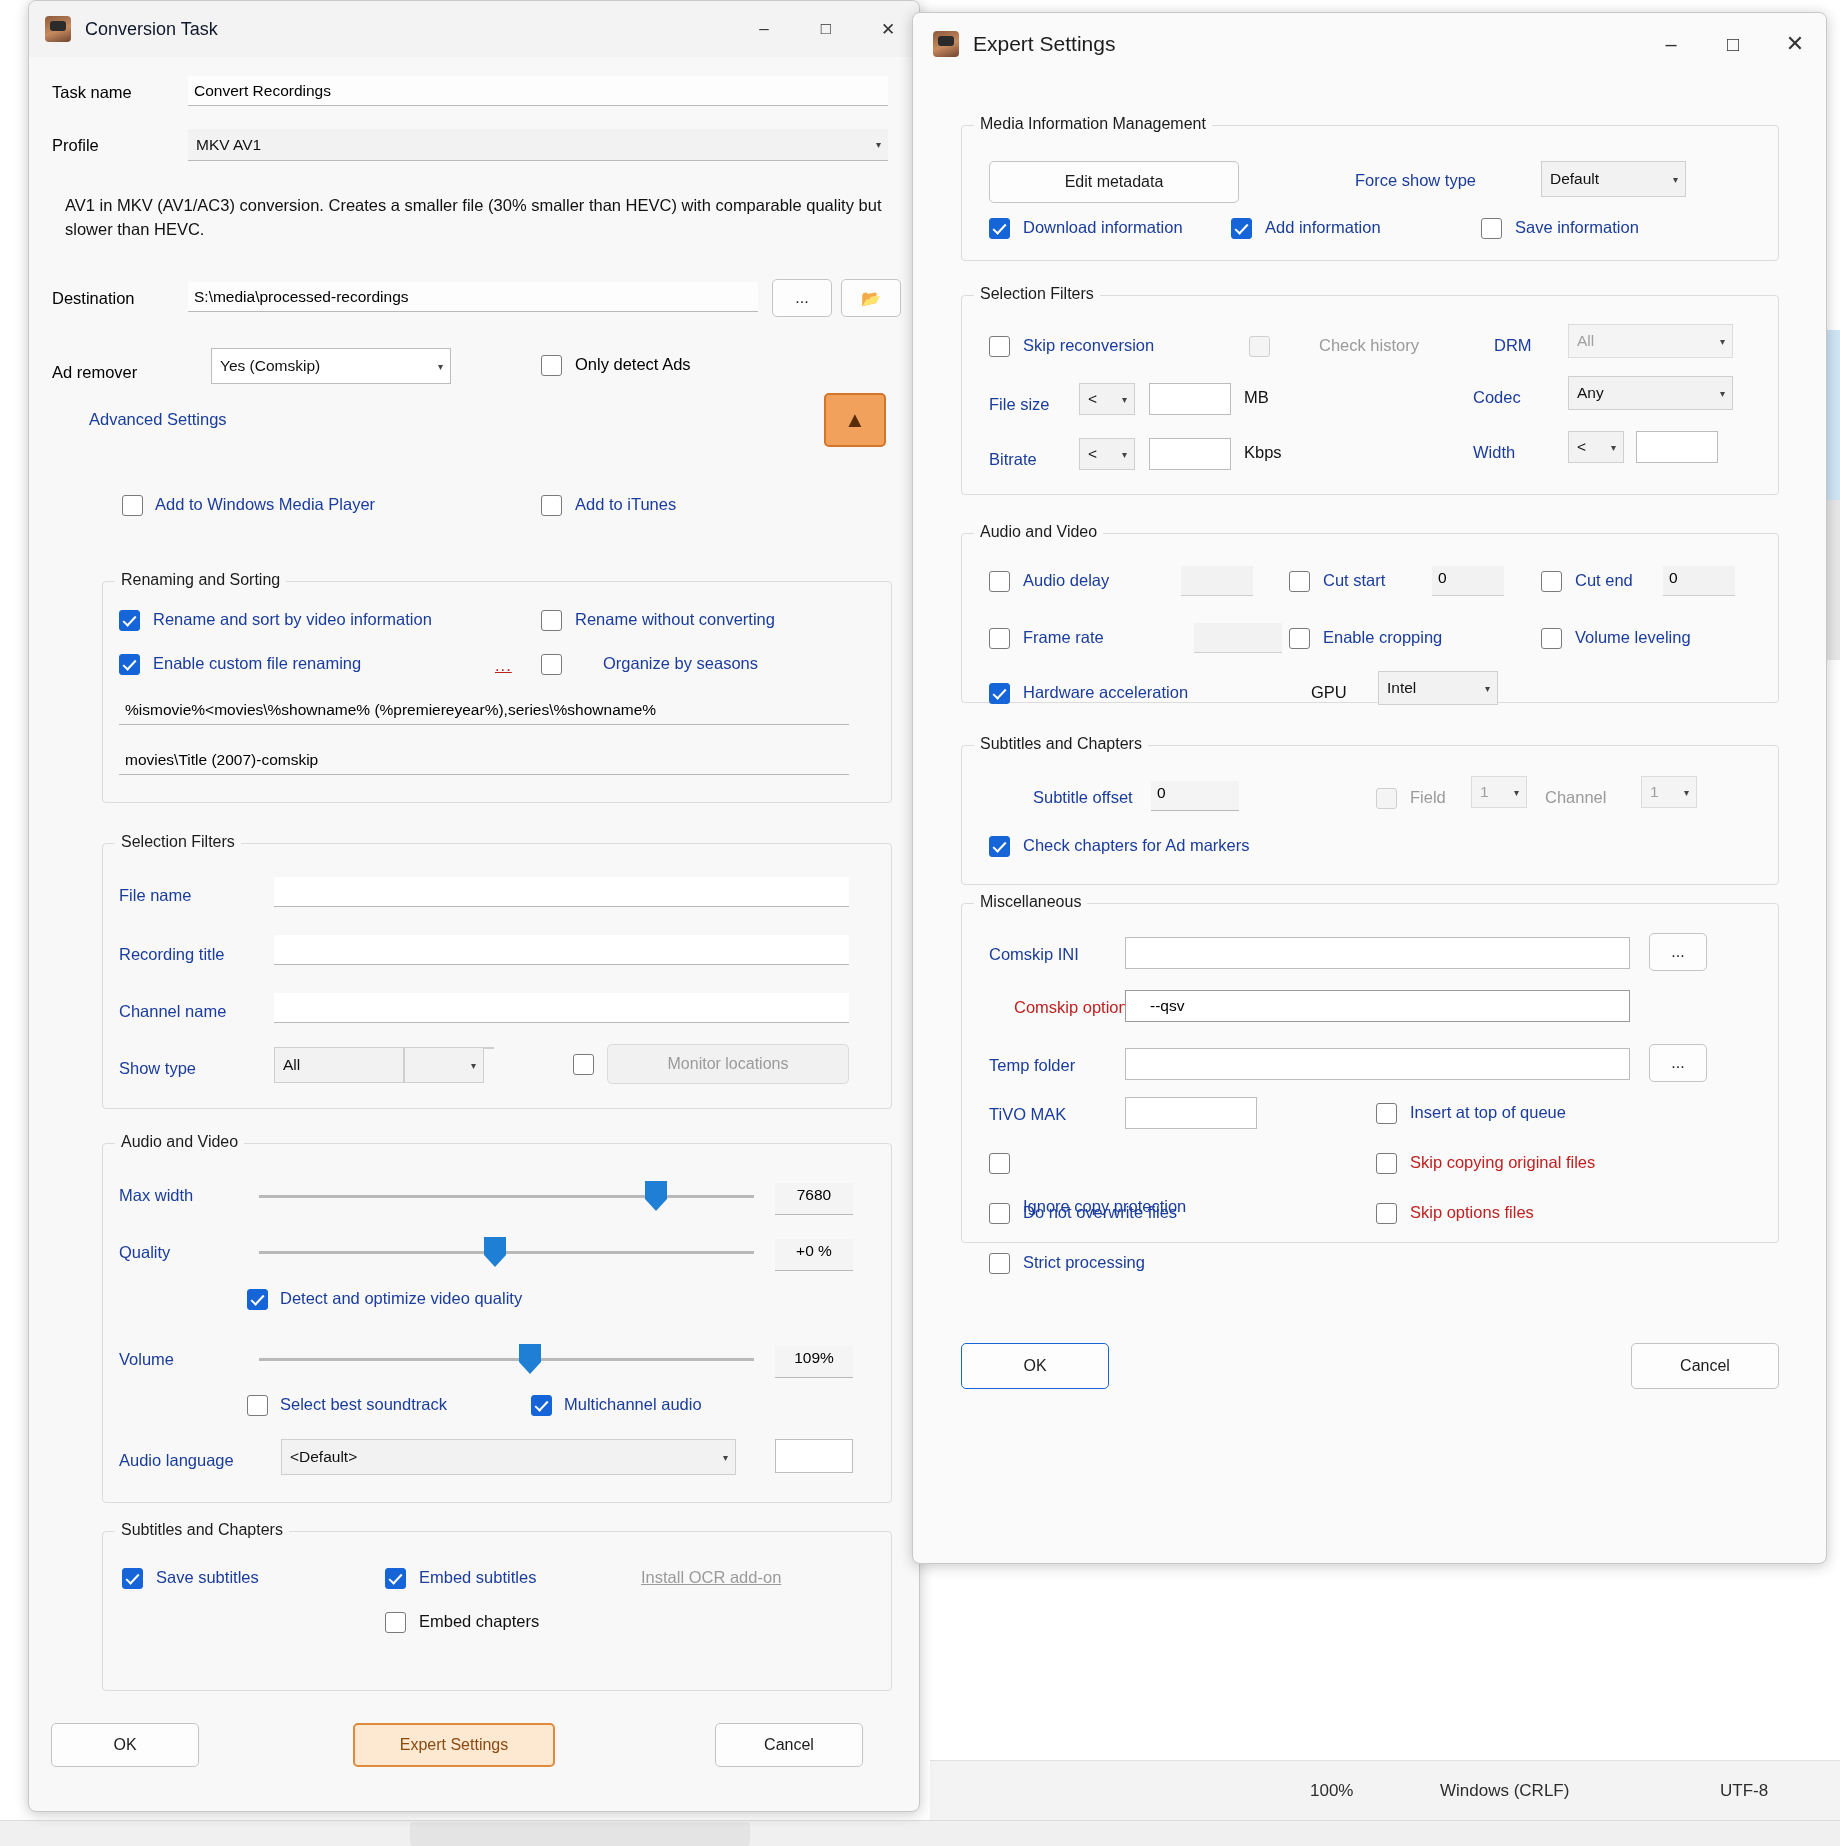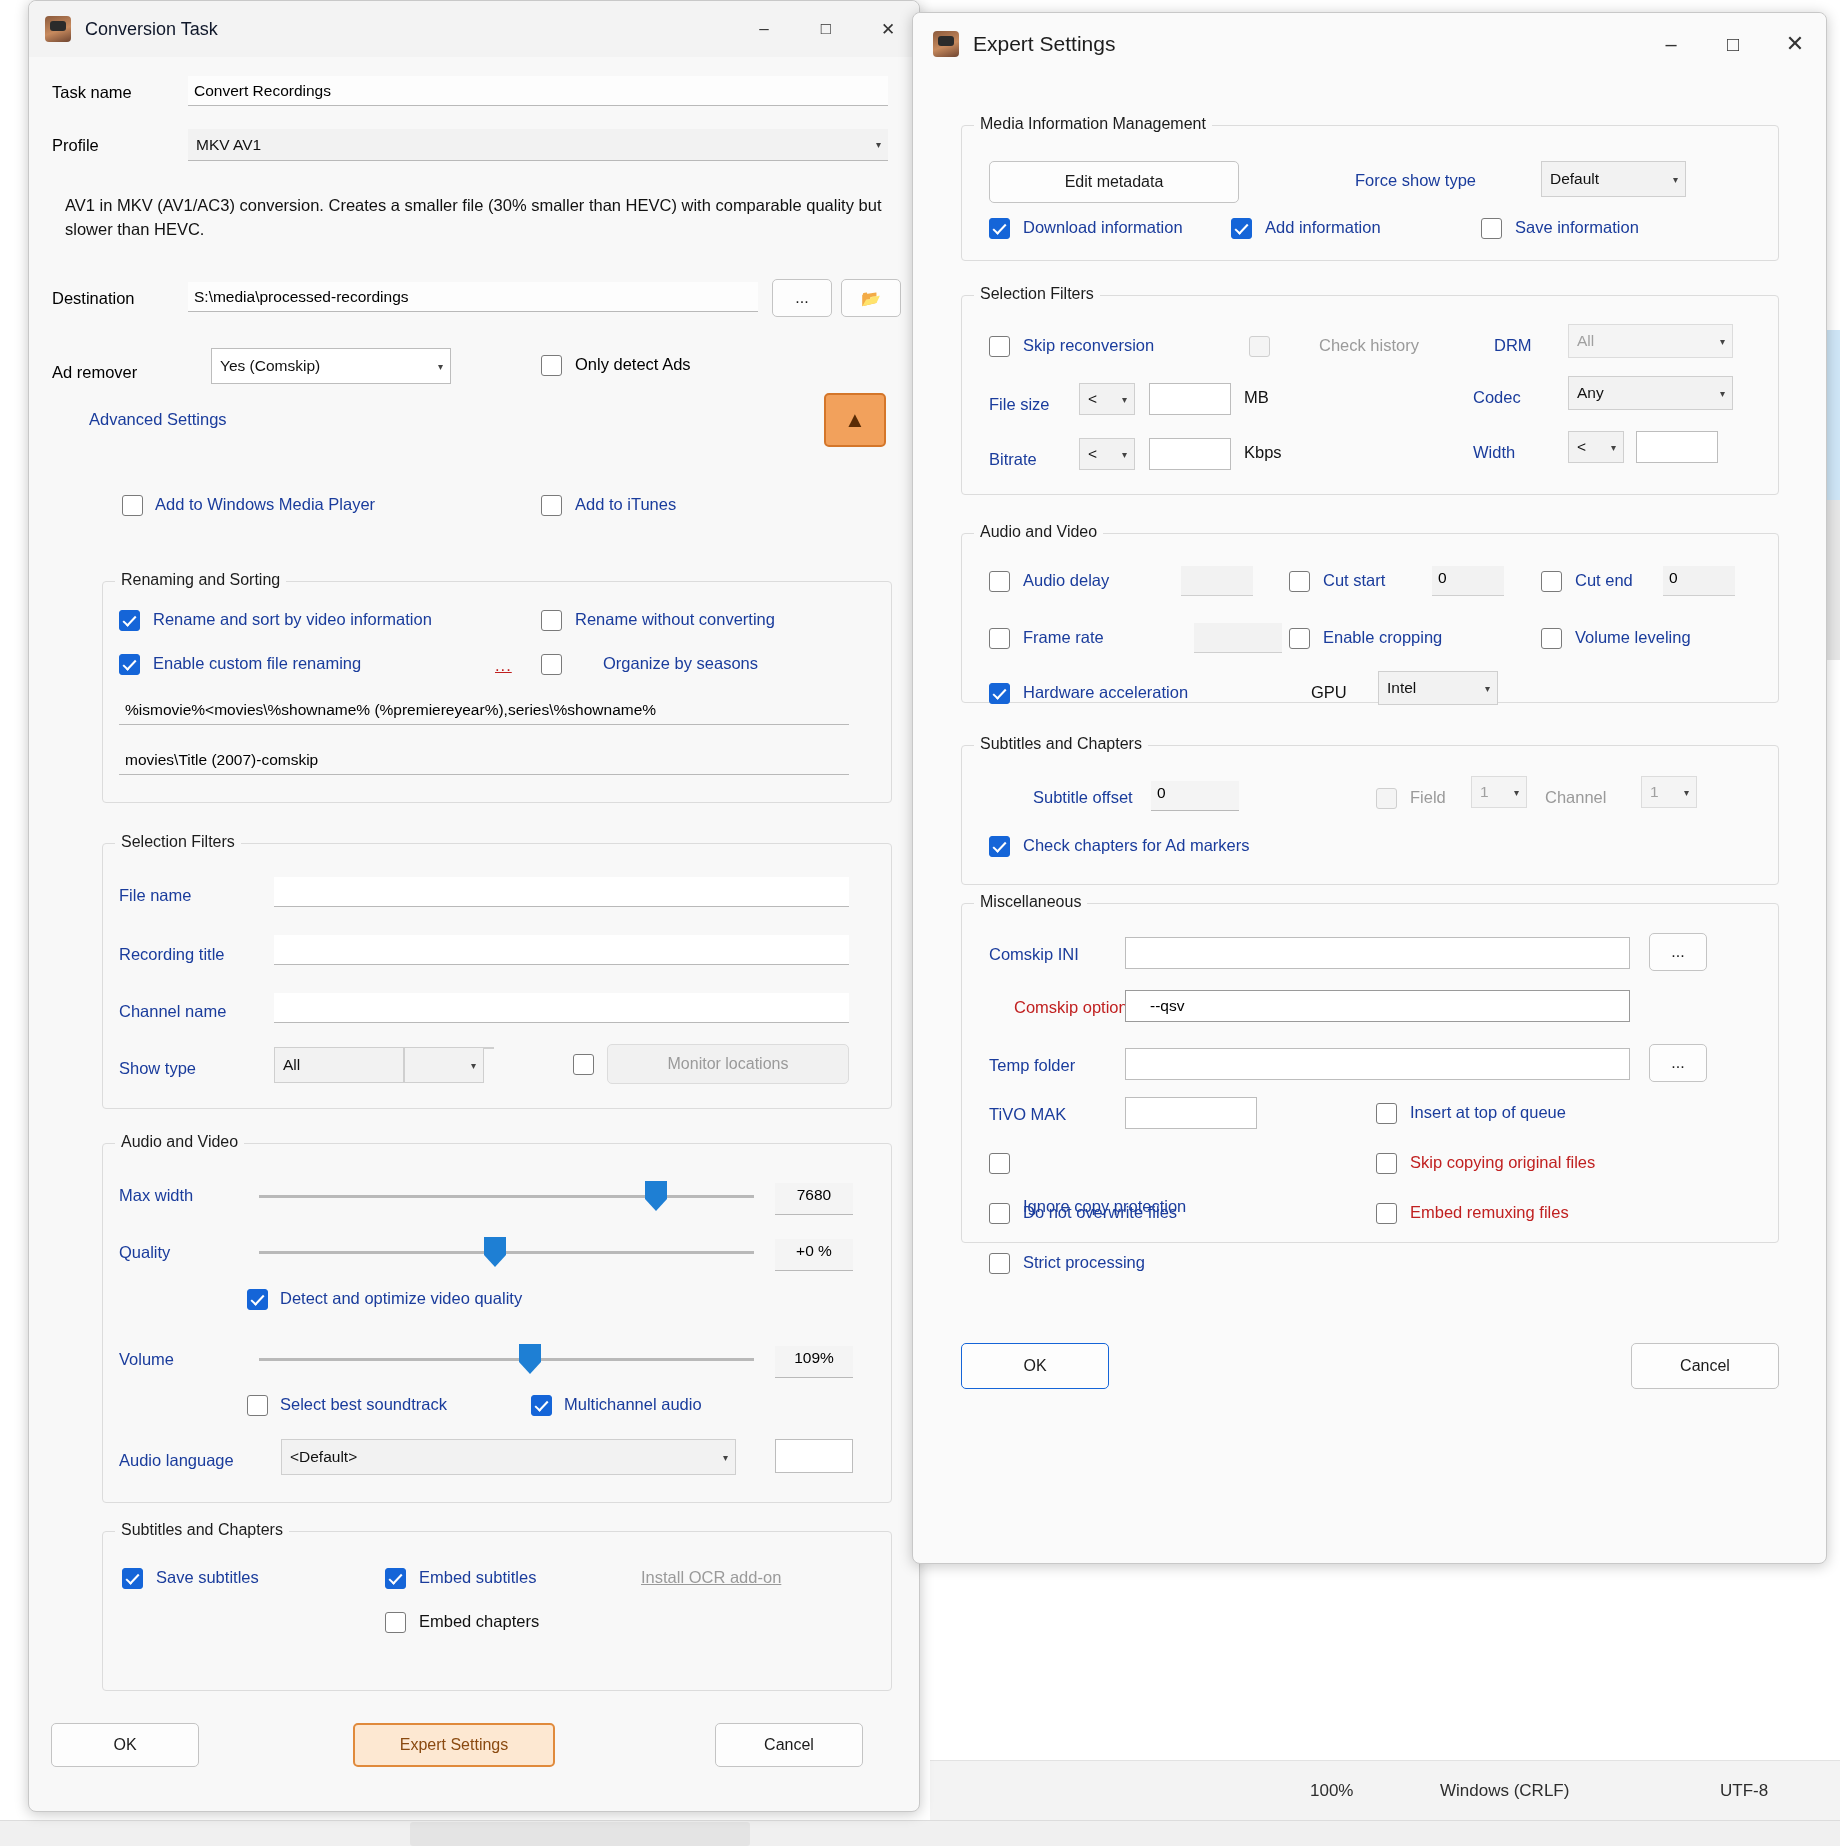--- a/index.html
+++ b/index.html
@@ -496,21 +496,21 @@
   <div class="blue" style="position:absolute;left:497px;top:1090px;font-size:16.5px;">Insert at top of queue</div>
 
   <div class="cb" style="left:76px;top:1140px;"></div>
   <div class="blue" style="position:absolute;left:110px;top:1184px;font-size:16.5px;">Ignore copy protection</div>
   <div class="cb" style="left:463px;top:1140px;"></div>
   <div class="red" style="position:absolute;left:497px;top:1140px;font-size:16.5px;">Skip copying original files</div>
 
   <div class="cb" style="left:76px;top:1190px;"></div>
   <div class="blue" style="position:absolute;left:110px;top:1190px;font-size:16.5px;">Do not overwrite files</div>
   <div class="cb" style="left:463px;top:1190px;"></div>
-  <div class="red" style="position:absolute;left:497px;top:1190px;font-size:16.5px;">Embed remuxing files</div>
+  <div class="red" style="position:absolute;left:497px;top:1190px;font-size:16.5px;">Skip options files</div>
 
   <div class="cb" style="left:76px;top:1240px;"></div>
   <div class="blue" style="position:absolute;left:110px;top:1240px;font-size:16.5px;">Strict processing</div>
 
   <div class="btn" style="position:absolute;left:48px;top:1330px;width:148px;height:46px;border:1.6px solid #1565d8;">
     <span>OK</span>
   </div>
   <div class="btn" style="position:absolute;left:718px;top:1330px;width:148px;height:46px;">
     <span>Cancel</span>
   </div>

